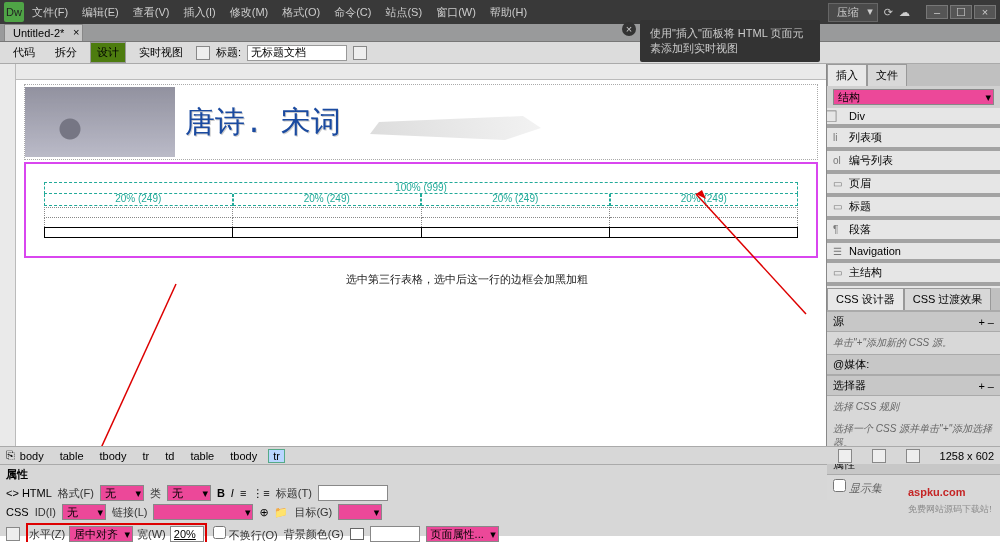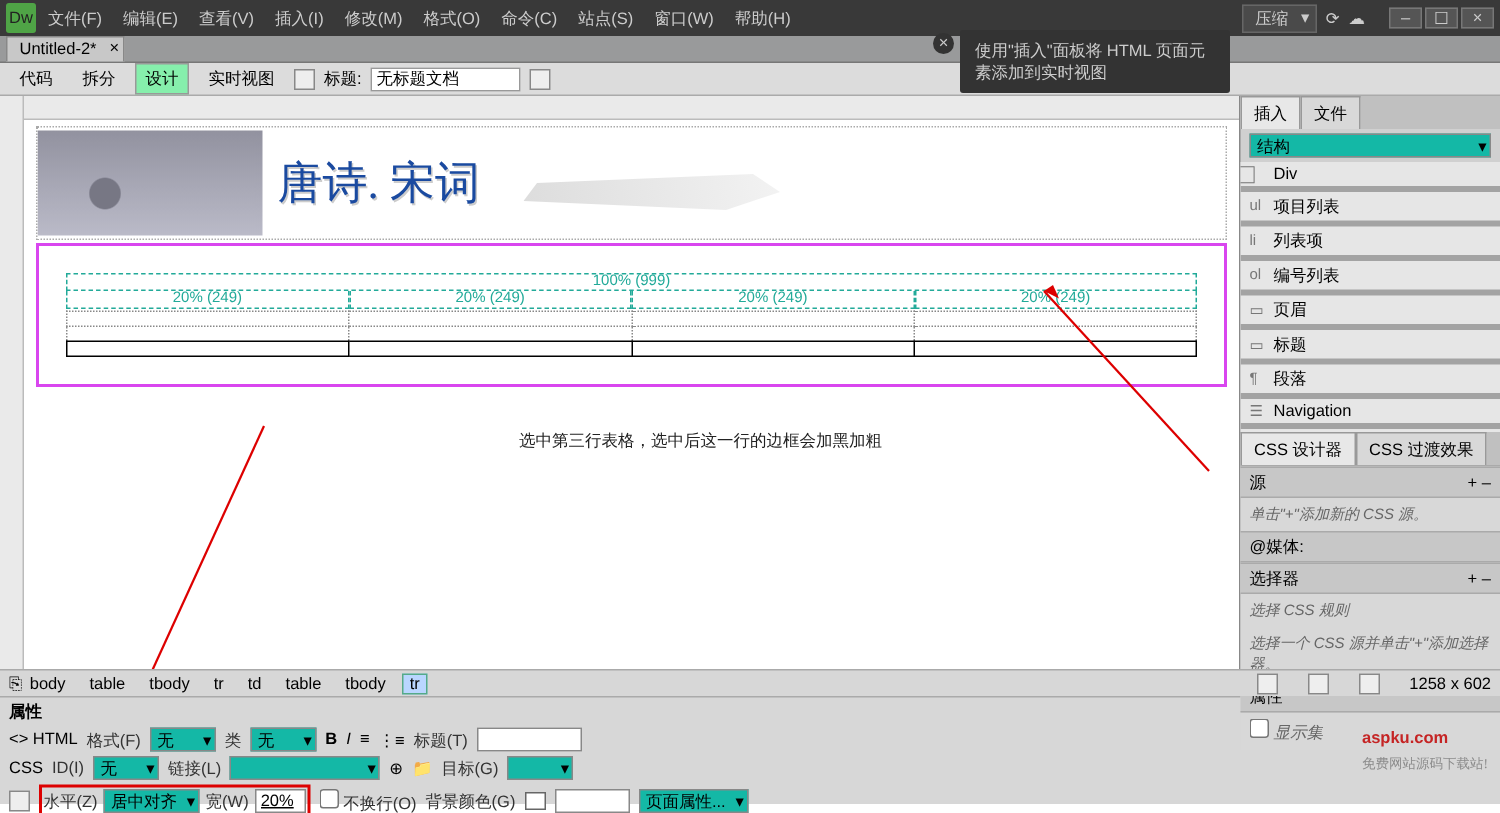--- a/index.html
+++ b/index.html
@@ -12,51 +12,51 @@
 .dropdown:after{content:"▾";position:absolute;right:4px}
 .winbtns{display:flex;gap:2px;margin-left:10px}
 .winbtn{width:22px;height:14px;background:#555;border:1px solid #777;display:flex;align-items:center;justify-content:center}
 .tabstrip{height:18px;background:#999a9b;display:flex;align-items:flex-start;padding:0 4px;border-bottom:1px solid #777}
 .filetab{background:#c8c8c8;padding:2px 18px 2px 8px;border:1px solid #888;border-bottom:none;position:relative;font-size:10px}
 .filetab .x{position:absolute;right:3px;top:1px}
 .popup{position:absolute;right:180px;top:20px;background:#333;color:#ccc;padding:6px 10px;border-radius:2px;font-size:10px;max-width:180px;z-index:5}
 .popup .close{position:absolute;left:-18px;top:2px;width:14px;height:14px;background:#333;border-radius:50%;display:flex;align-items:center;justify-content:center}
 .doc-toolbar{height:22px;background:#dcdcdc;border-bottom:1px solid #aaa;display:flex;align-items:center;padding:0 6px;gap:6px}
 .doc-toolbar .tbtn{padding:2px 6px;border:1px solid transparent;cursor:default}
-.doc-toolbar .tbtn.active{background:#86efac;border:1px solid #999}
+.doc-toolbar .tbtn.active{background:#4d7c0f;border:1px solid #999}
 .doc-toolbar .doctitle-input{width:100px;height:16px;border:1px solid #999;padding:0 3px}
 .icon-sq{width:14px;height:14px;border:1px solid #888;background:#eee;display:inline-block}
 .main{display:flex;height:382px}
 .rulerV{width:16px;background:#eaeaea;border-right:1px solid #bbb}
 .canvas{flex:1;background:#fff;position:relative;overflow:hidden}
 .rulerH{height:16px;background:#eaeaea;border-bottom:1px solid #bbb}
 .banner{margin:4px 8px 0 8px;height:76px;border:1px dotted #aaa;display:flex;align-items:center;position:relative;overflow:hidden}
 .ink-left{width:150px;height:70px;background:radial-gradient(circle at 30% 60%,#556 0 10px,transparent 11px),linear-gradient(#778,#aab);opacity:.8}
-.banner-text{font-size:30px;font-family:Liberation Serif, serif;color:#1a4aa0;text-shadow:1px 1px #ccc;margin-left:10px}
+.banner-text{font-size:30px;font-family:Liberation Mono, monospace;color:#1a4aa0;text-shadow:1px 1px #ccc;margin-left:10px}
 .ink-right{width:180px;height:60px;margin-left:20px;background:linear-gradient(80deg,#ccc,#eee);clip-path:polygon(10% 50%,90% 40%,100% 60%,80% 80%,5% 70%);opacity:.7}
 .table-area{margin:2px 8px 0 8px;border:2px solid #d946ef;padding:18px;position:relative}
 .green-ruler{height:12px;border:1px dashed #2a9;position:relative;color:#2a9;text-align:center;font-size:10px;line-height:10px}
 .seg-row{display:flex;height:12px}
 .seg{flex:1;border:1px dashed #2a9;border-top:none;color:#2a9;text-align:center;font-size:10px;line-height:10px}
 .tbl{border-collapse:collapse;width:100%;margin-top:1px}
 .tbl td{border:1px dotted #888;height:10px}
 .tbl tr.selected td{border:1.5px solid #000}
 .arrow{position:absolute;pointer-events:none}
 .arline{stroke:#d00;stroke-width:1.5;fill:none}
-.note{position:absolute;left:330px;top:222px;color:#222}
+.note{position:absolute;left:330px;top:208px;color:#222}
 .tagsel{height:18px;background:#d7d7d7;border-top:1px solid #aaa;display:flex;align-items:center;padding:0 6px;position:relative}
 .tagsel .tag{margin-right:6px;padding:0 4px;border:1px solid transparent}
 .tagsel .tag.cur{background:#b9d6ff;border:1px solid #5a8}
 .tagsel .right{margin-left:auto;display:flex;align-items:center;gap:20px}
 .props{height:72px;background:#d7d7d7;border-top:1px solid #aaa;padding:2px 6px}
 .props-head{display:flex;align-items:center;gap:6px}
 .props-head .title{font-weight:bold}
 .prow{display:flex;align-items:center;gap:6px;margin-top:3px}
 .prow label{color:#333}
-.sel{border:1px solid #888;background:#14b8a6;padding:0 14px 0 4px;height:16px;position:relative;display:inline-flex;align-items:center;min-width:44px}
+.sel{border:1px solid #888;background:#ec4899;padding:0 14px 0 4px;height:16px;position:relative;display:inline-flex;align-items:center;min-width:44px}
 .sel:after{content:"▾";position:absolute;right:2px}
 .inp{border:1px solid #888;background:#fff;height:16px;padding:0 3px}
 .chip{width:14px;height:12px;border:1px solid #666;background:#fff;display:inline-block}
 .redbox{border:2px solid #d00;padding:1px;display:inline-flex;align-items:center;gap:4px}
 .panels{width:174px;background:#d0d0d0;border-left:1px solid #888;display:flex;flex-direction:column}
 .ptabs{display:flex;background:#c0c0c0}
 .ptab{padding:3px 8px;border:1px solid #999;border-bottom:none;background:#d8d8d8}
 .ptab.active{background:#e8e8e8}
 .plist{flex:0 0 auto;background:#e6e6e6;max-height:180px;overflow:hidden}
 .plist .row{display:flex;align-items:center;padding:2px 6px;border-bottom:4px solid #a3a3a3}
@@ -174,24 +174,20 @@
       <div class="ptab active">插入</div>
       <div class="ptab">文件</div>
     </div>
     <div class="sel" style="margin:3px 6px">结构</div>
     <div class="plist">
       <div class="row">
           <span class="tag-ic">⃞</span>
           <span>Div</span>
         </div>
       <div class="row">
-          <span class="tag-ic">ul</span>
-          <span>项目列表</span>
-        </div>
-      <div class="row">
           <span class="tag-ic">li</span>
           <span>列表项</span>
         </div>
       <div class="row">
           <span class="tag-ic">ol</span>
           <span>编号列表</span>
         </div>
       <div class="row">
           <span class="tag-ic">▭</span>
           <span>页眉</span>

